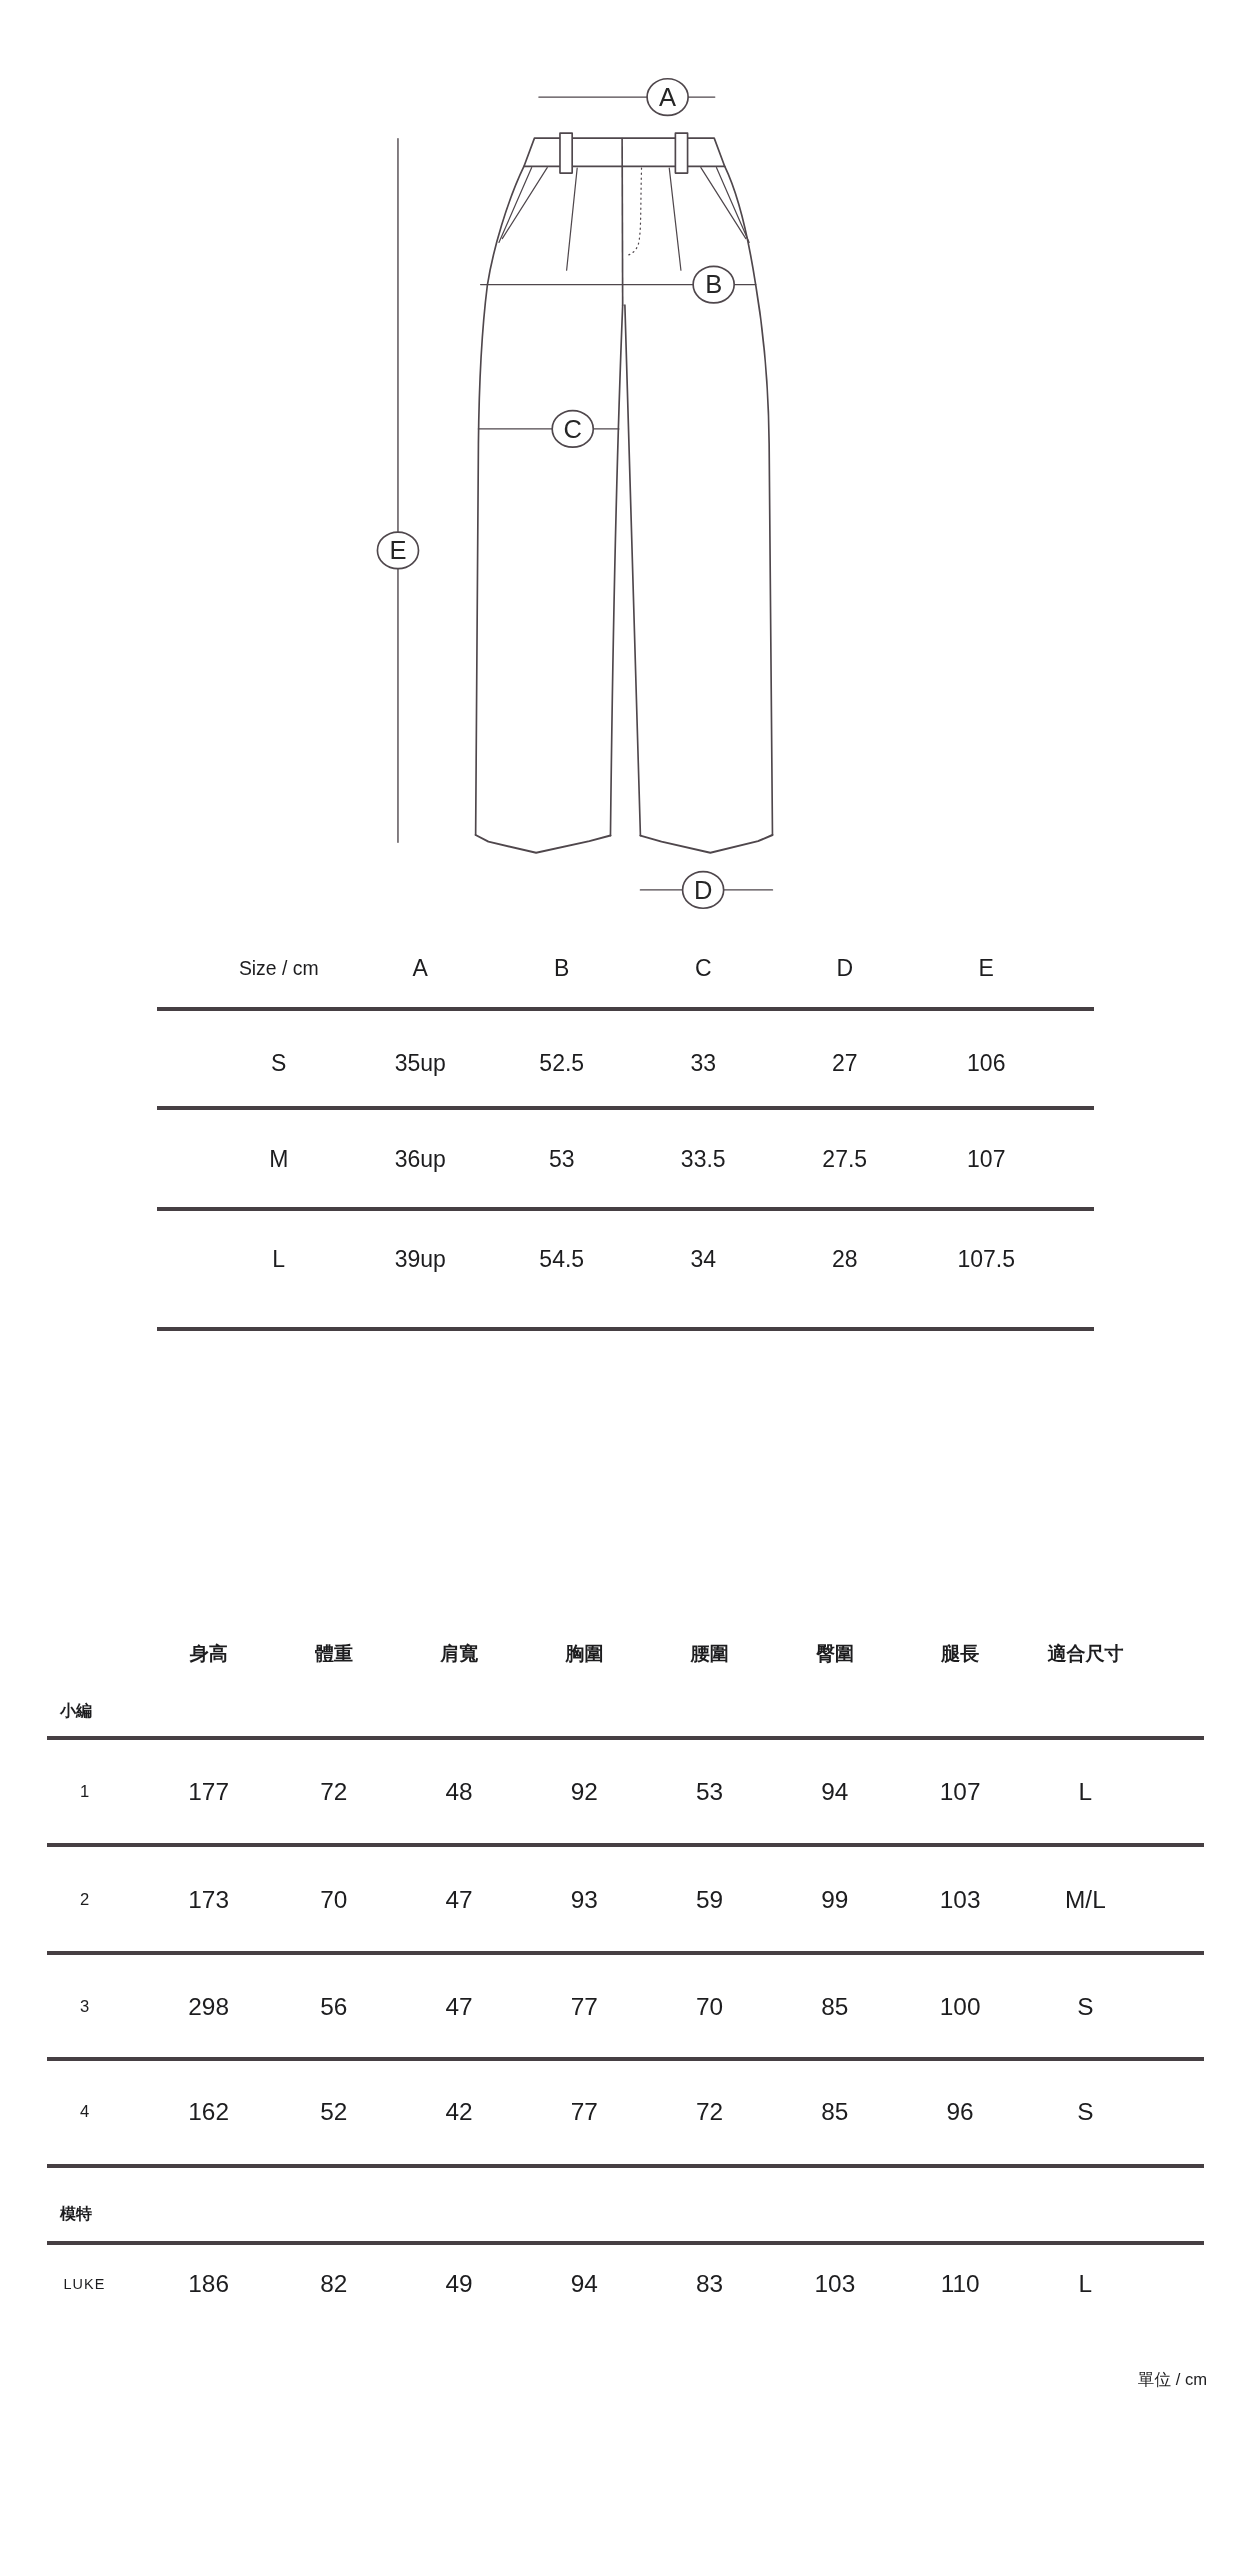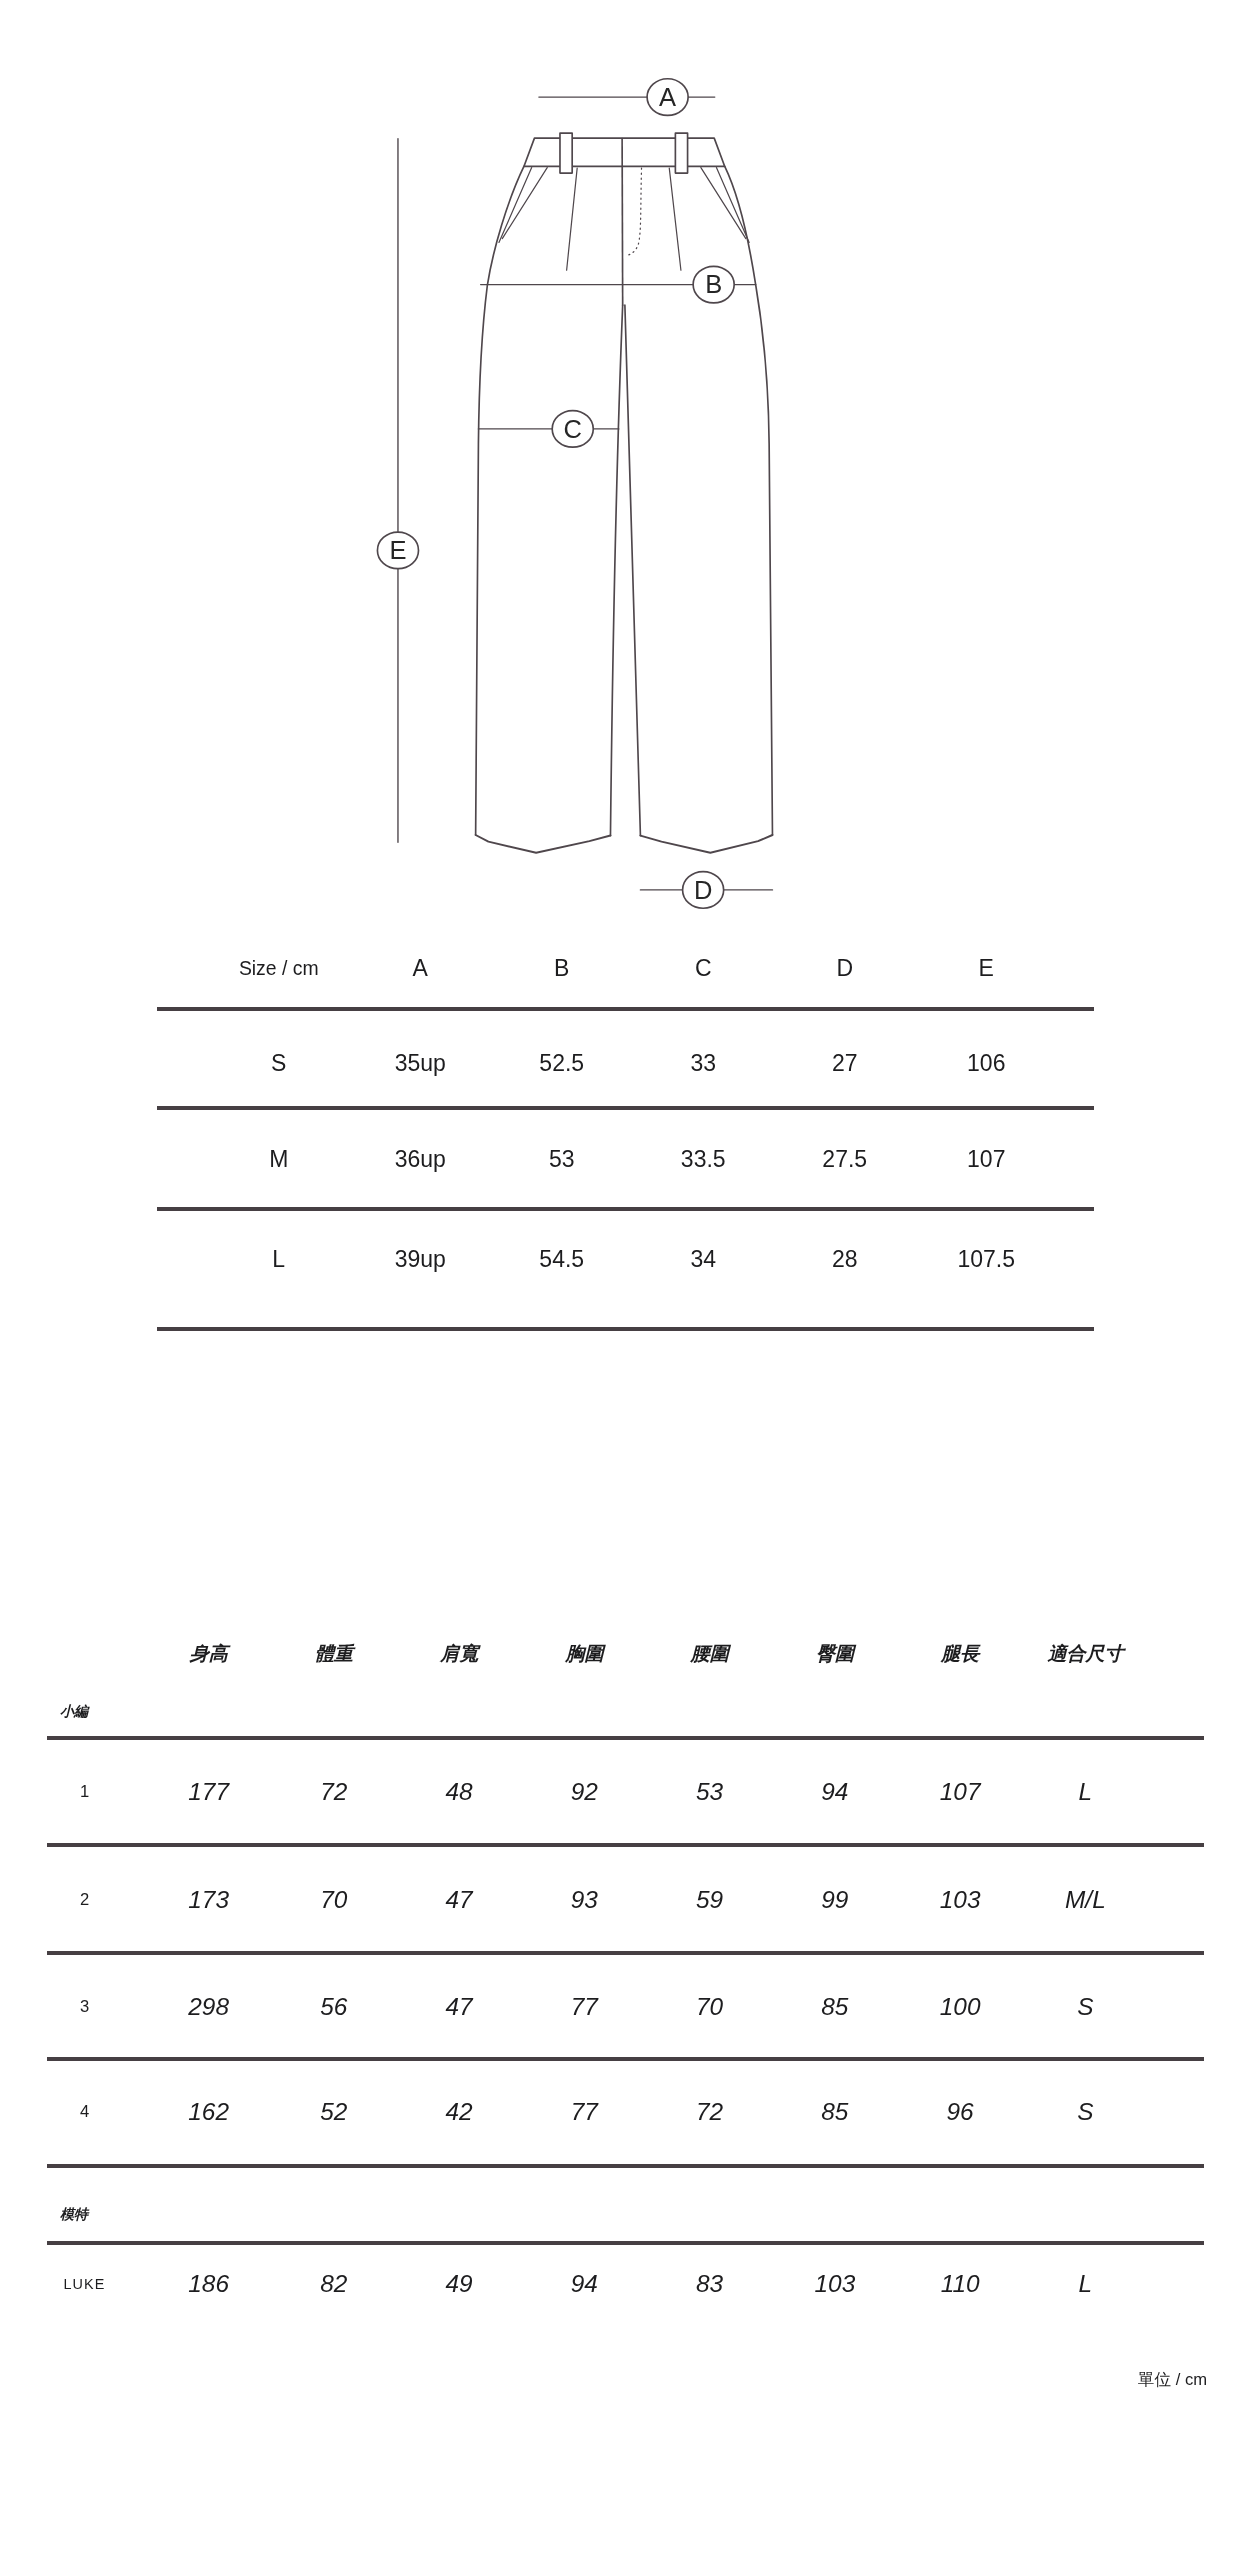--- a/index.html
+++ b/index.html
@@ -13,27 +13,27 @@
     overflow:hidden;
   }
   
   .diagram{position:absolute;left:0;top:0;width:1247px;height:921px;}
   .rule{position:absolute;background:#463f43;}
   
   .st-row{position:absolute;left:208px;width:849px;height:36px;display:flex;}
   .st-row>div{flex:1;text-align:center;line-height:36px;font-size:23px;}
   .st-row .size-cm{font-size:19.4px;}
   
-  .ft-row{position:absolute;left:146px;width:1002px;height:36px;display:flex;font-style:italic;}
+  .ft-row{position:absolute;left:146px;width:1002px;height:36px;display:flex;}
   .ft-row>div{flex:1;text-align:center;line-height:36px;font-size:24.4px;}
   .ft-row.ft-head>div{font-size:19px;font-weight:700;}
   .ft-label{position:absolute;left:36px;width:97px;height:36px;text-align:center;line-height:36px;}
   .ft-label.num{font-size:16.6px;}
   .ft-label.model-name{font-size:14.4px;letter-spacing:1.1px;}
-  .group-label{position:absolute;left:60px;height:36px;line-height:36px;font-size:14px;font-weight:700;font-style:italic;}
+  .group-label{position:absolute;left:60px;height:36px;line-height:36px;font-size:16px;font-weight:700;}
   .note{position:absolute;left:0;width:1247px;text-align:center;font-weight:700;}
   .note1{top:1415px;font-size:19px;}
   .note2{top:2515px;font-size:20px;}
   .unit{position:absolute;right:40px;top:2365px;height:29px;line-height:29px;font-size:16.6px;}
 </style>
 </head>
 <body>
 
 <div class="page">
 

